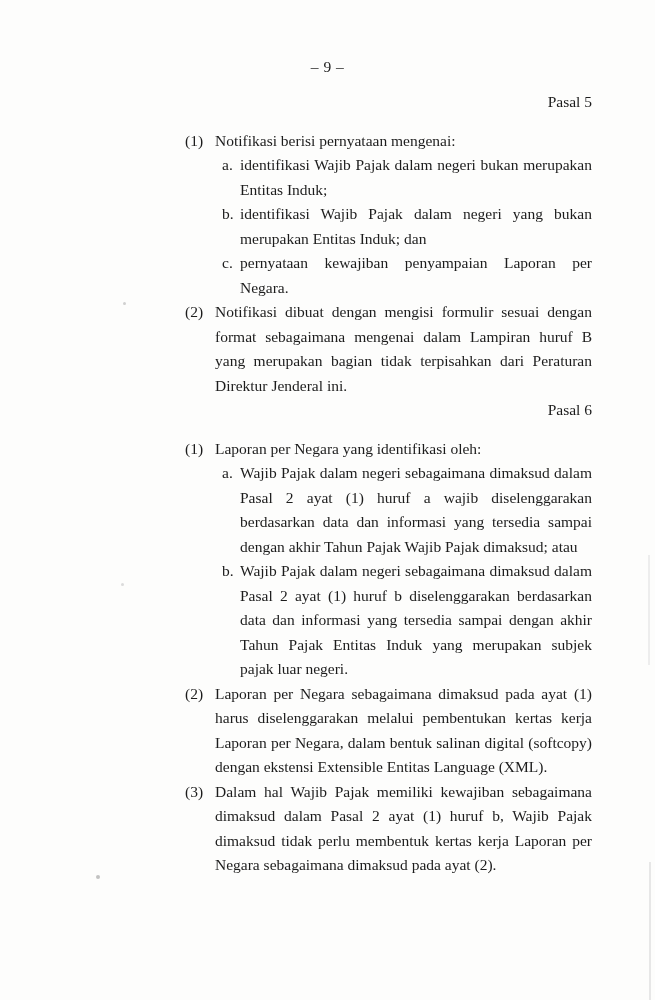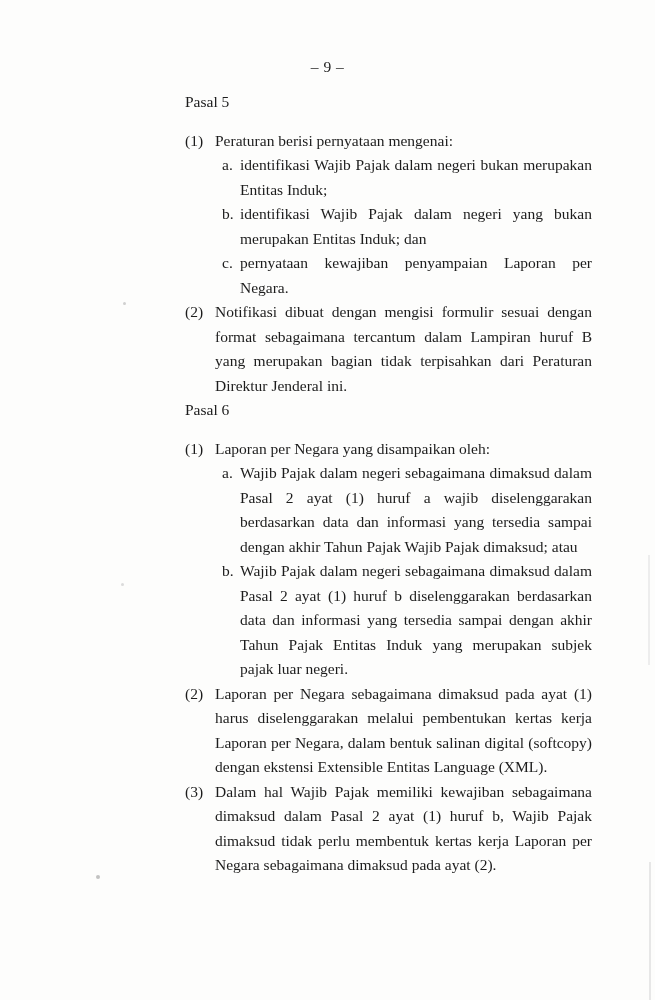--- a/index.html
+++ b/index.html
@@ -26,21 +26,21 @@
     text-align: center;
     letter-spacing: 0.5px;
   }
   .content {
     position: absolute;
     top: 90px;
     left: 185px;
     width: 407px;
   }
   .section-heading {
-    text-align: left;
+    text-align: right;
     margin: 0 0 14px 0;
     font-weight: normal;
     font-size: 15.5px;
     line-height: 24.5px;
   }
   .section-heading.spaced {
   }
   .item {
     display: flex;
     align-items: flex-start;
@@ -91,51 +91,51 @@
   <div class="page-number">– 9 –</div>
 
   <div class="content">
 
     <div>
       <h2 class="section-heading">Pasal 5</h2>
 
       <div class="item">
         <div class="item-label">(1)</div>
         <div class="item-body">
-          <div>Peraturan berisi pernyataan mengenai:</div>
+          <div>Notifikasi berisi pernyataan mengenai:</div>
           <div class="sublist">
             <div class="subitem">
               <div class="sub-label">a.</div>
               <div class="sub-body">identifikasi Wajib Pajak dalam negeri bukan merupakan Entitas Induk;</div>
             </div>
             <div class="subitem">
               <div class="sub-label">b.</div>
               <div class="sub-body">identifikasi Wajib Pajak dalam negeri yang bukan merupakan Entitas Induk; dan</div>
             </div>
             <div class="subitem">
               <div class="sub-label">c.</div>
               <div class="sub-body">pernyataan kewajiban penyampaian Laporan per Negara.</div>
             </div>
           </div>
         </div>
       </div>
 
       <div class="item">
         <div class="item-label">(2)</div>
-        <div class="item-body">Notifikasi dibuat dengan mengisi formulir sesuai dengan format sebagaimana tercantum dalam Lampiran huruf B yang merupakan bagian tidak terpisahkan dari Peraturan Direktur Jenderal ini.</div>
+        <div class="item-body">Notifikasi dibuat dengan mengisi formulir sesuai dengan format sebagaimana mengenai dalam Lampiran huruf B yang merupakan bagian tidak terpisahkan dari Peraturan Direktur Jenderal ini.</div>
       </div>
     </div>
 
     <div>
       <h2 class="section-heading spaced">Pasal 6</h2>
 
       <div class="item">
         <div class="item-label">(1)</div>
         <div class="item-body">
-          <div>Laporan per Negara yang disampaikan oleh:</div>
+          <div>Laporan per Negara yang identifikasi oleh:</div>
           <div class="sublist">
             <div class="subitem">
               <div class="sub-label">a.</div>
               <div class="sub-body">Wajib Pajak dalam negeri sebagaimana dimaksud dalam Pasal 2 ayat (1) huruf a wajib diselenggarakan berdasarkan data dan informasi yang tersedia sampai dengan akhir Tahun Pajak Wajib Pajak dimaksud; atau</div>
             </div>
             <div class="subitem">
               <div class="sub-label">b.</div>
               <div class="sub-body">Wajib Pajak dalam negeri sebagaimana dimaksud dalam Pasal 2 ayat (1) huruf b diselenggarakan berdasarkan data dan informasi yang tersedia sampai dengan akhir Tahun Pajak Entitas Induk yang merupakan subjek pajak luar negeri.</div>
             </div>
           </div>

